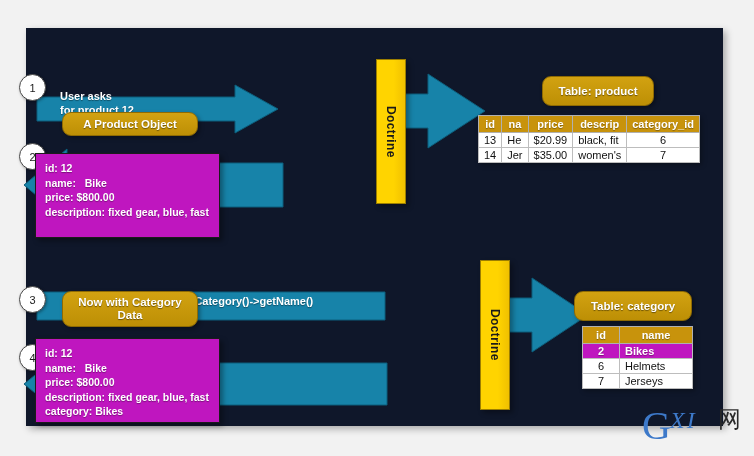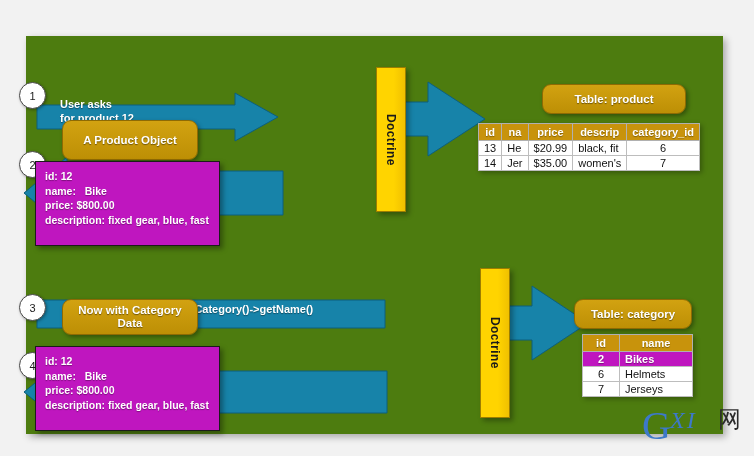--- a/index.html
+++ b/index.html
@@ -12,23 +12,22 @@
   #root {
     position: relative;
     width: 754px; height: 456px;
     background: #f2f2f2;
   }
   
   #canvas {
     position: absolute;
     left: 26px; top: 28px;
     width: 697px; height: 398px;
-    background: #4d7c0f;
+    background: #0f172a;
     box-shadow: 3px 3px 7px rgba(0,0,0,0.30);
-    margin-top: 8px;
   }
 
   
   .pill {
     position: absolute;
     background: linear-gradient(#d2a211, #bd8f05);
     border: 1px solid #8e6a03;
     border-radius: 9px;
     color: #ffffff;
     font-weight: bold;
@@ -190,30 +189,30 @@
     <div class="numcircle" style="left:-7px; top:115px;">2</div>
 
     <svg class="arrow-svg" style="left:354px; top:44px;" width="110" height="78">
       <path class="arrow-path" d="M2,22 L48,22 L48,2 L105,39 L48,76 L48,56 L2,56 Z"></path>
     </svg>
 
     <div class="doctrine-bar" style="left:350px; top:31px; width:28px; height:143px;">
       <span>Doctrine</span>
     </div>
 
-    <div class="pill" style="left:36px; top:84px; width:136px; height:40px;">A Product Object</div>
+    <div class="pill" style="left:36px; top:84px; width:136px; height:24px;">A Product Object</div>
 
     <div class="objbox" style="left:9px; top:125px; width:185px; height:85px;">
       <div class="ln">id: 12</div>
       <div class="ln">name:   Bike</div>
       <div class="ln">price: $800.00</div>
       <div class="ln">description: fixed gear, blue, fast</div>
     </div>
 
-    <div class="pill" style="left:516px; top:48px; width:144px; height:30px;text-align:right;">Table: product</div>
+    <div class="pill" style="left:516px; top:48px; width:112px; height:30px;text-align:right;">Table: product</div>
 
     <table class="dtable" style="left:452px; top:87px;">
       <thead>
         <tr>
           <th class="num">id</th>
           <th class="num">na</th>
           <th class="num">price</th>
           <th class="num">descrip</th>
           <th class="num">category_id</th>
         </tr>
@@ -256,20 +255,21 @@
       <span>Doctrine</span>
     </div>
 
     <div class="pill" style="left:36px; top:263px; width:136px; height:36px;">Now&nbsp;with&nbsp;Category<br>Data</div>
 
     <div class="objbox" style="left:9px; top:310px; width:185px; height:85px;">
       <div class="ln">id: 12</div>
       <div class="ln">name:   Bike</div>
       <div class="ln">price: $800.00</div>
       <div class="ln">description: fixed gear, blue, fast</div>
+      <div class="ln">category: Bikes</div>
     </div>
 
     <div class="pill" style="left:548px; top:263px; width:118px; height:30px;">Table: category</div>
 
     <table class="dtable" style="left:556px; top:298px;">
       <thead>
         <tr>
           <th class="num" style="width:26px;">id</th>
           <th class="num" style="width:62px;">name</th>
         </tr>

